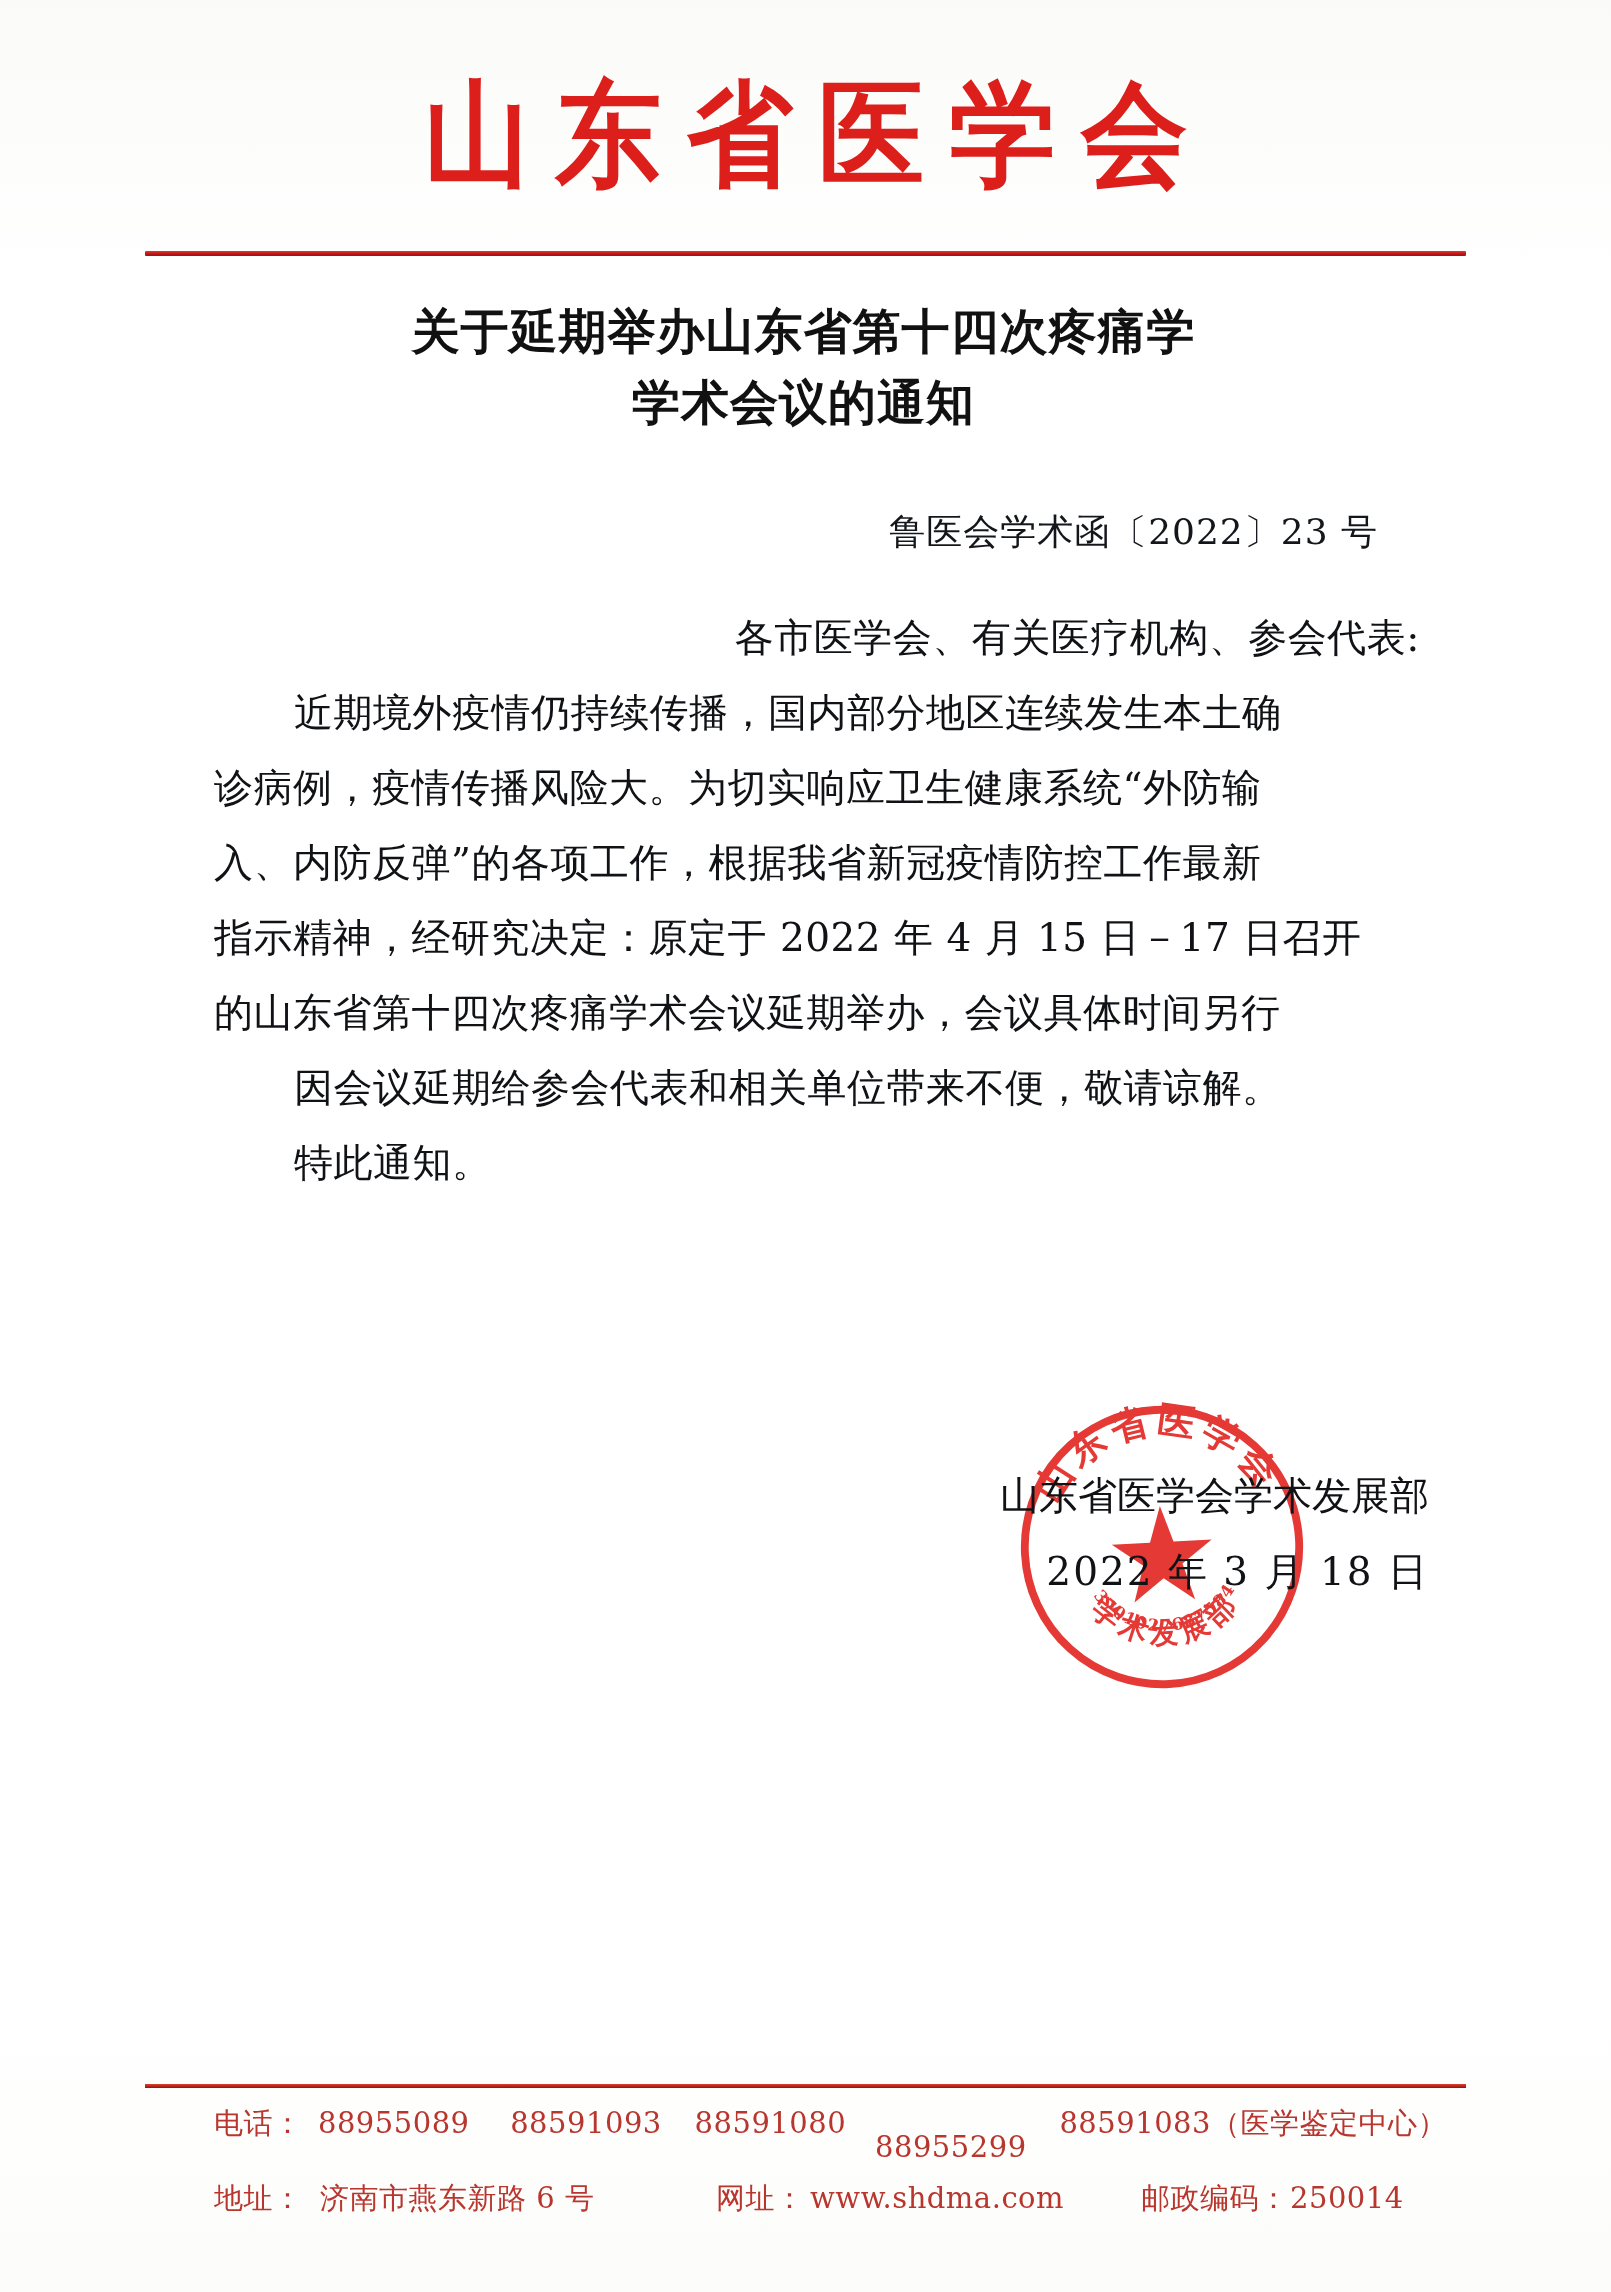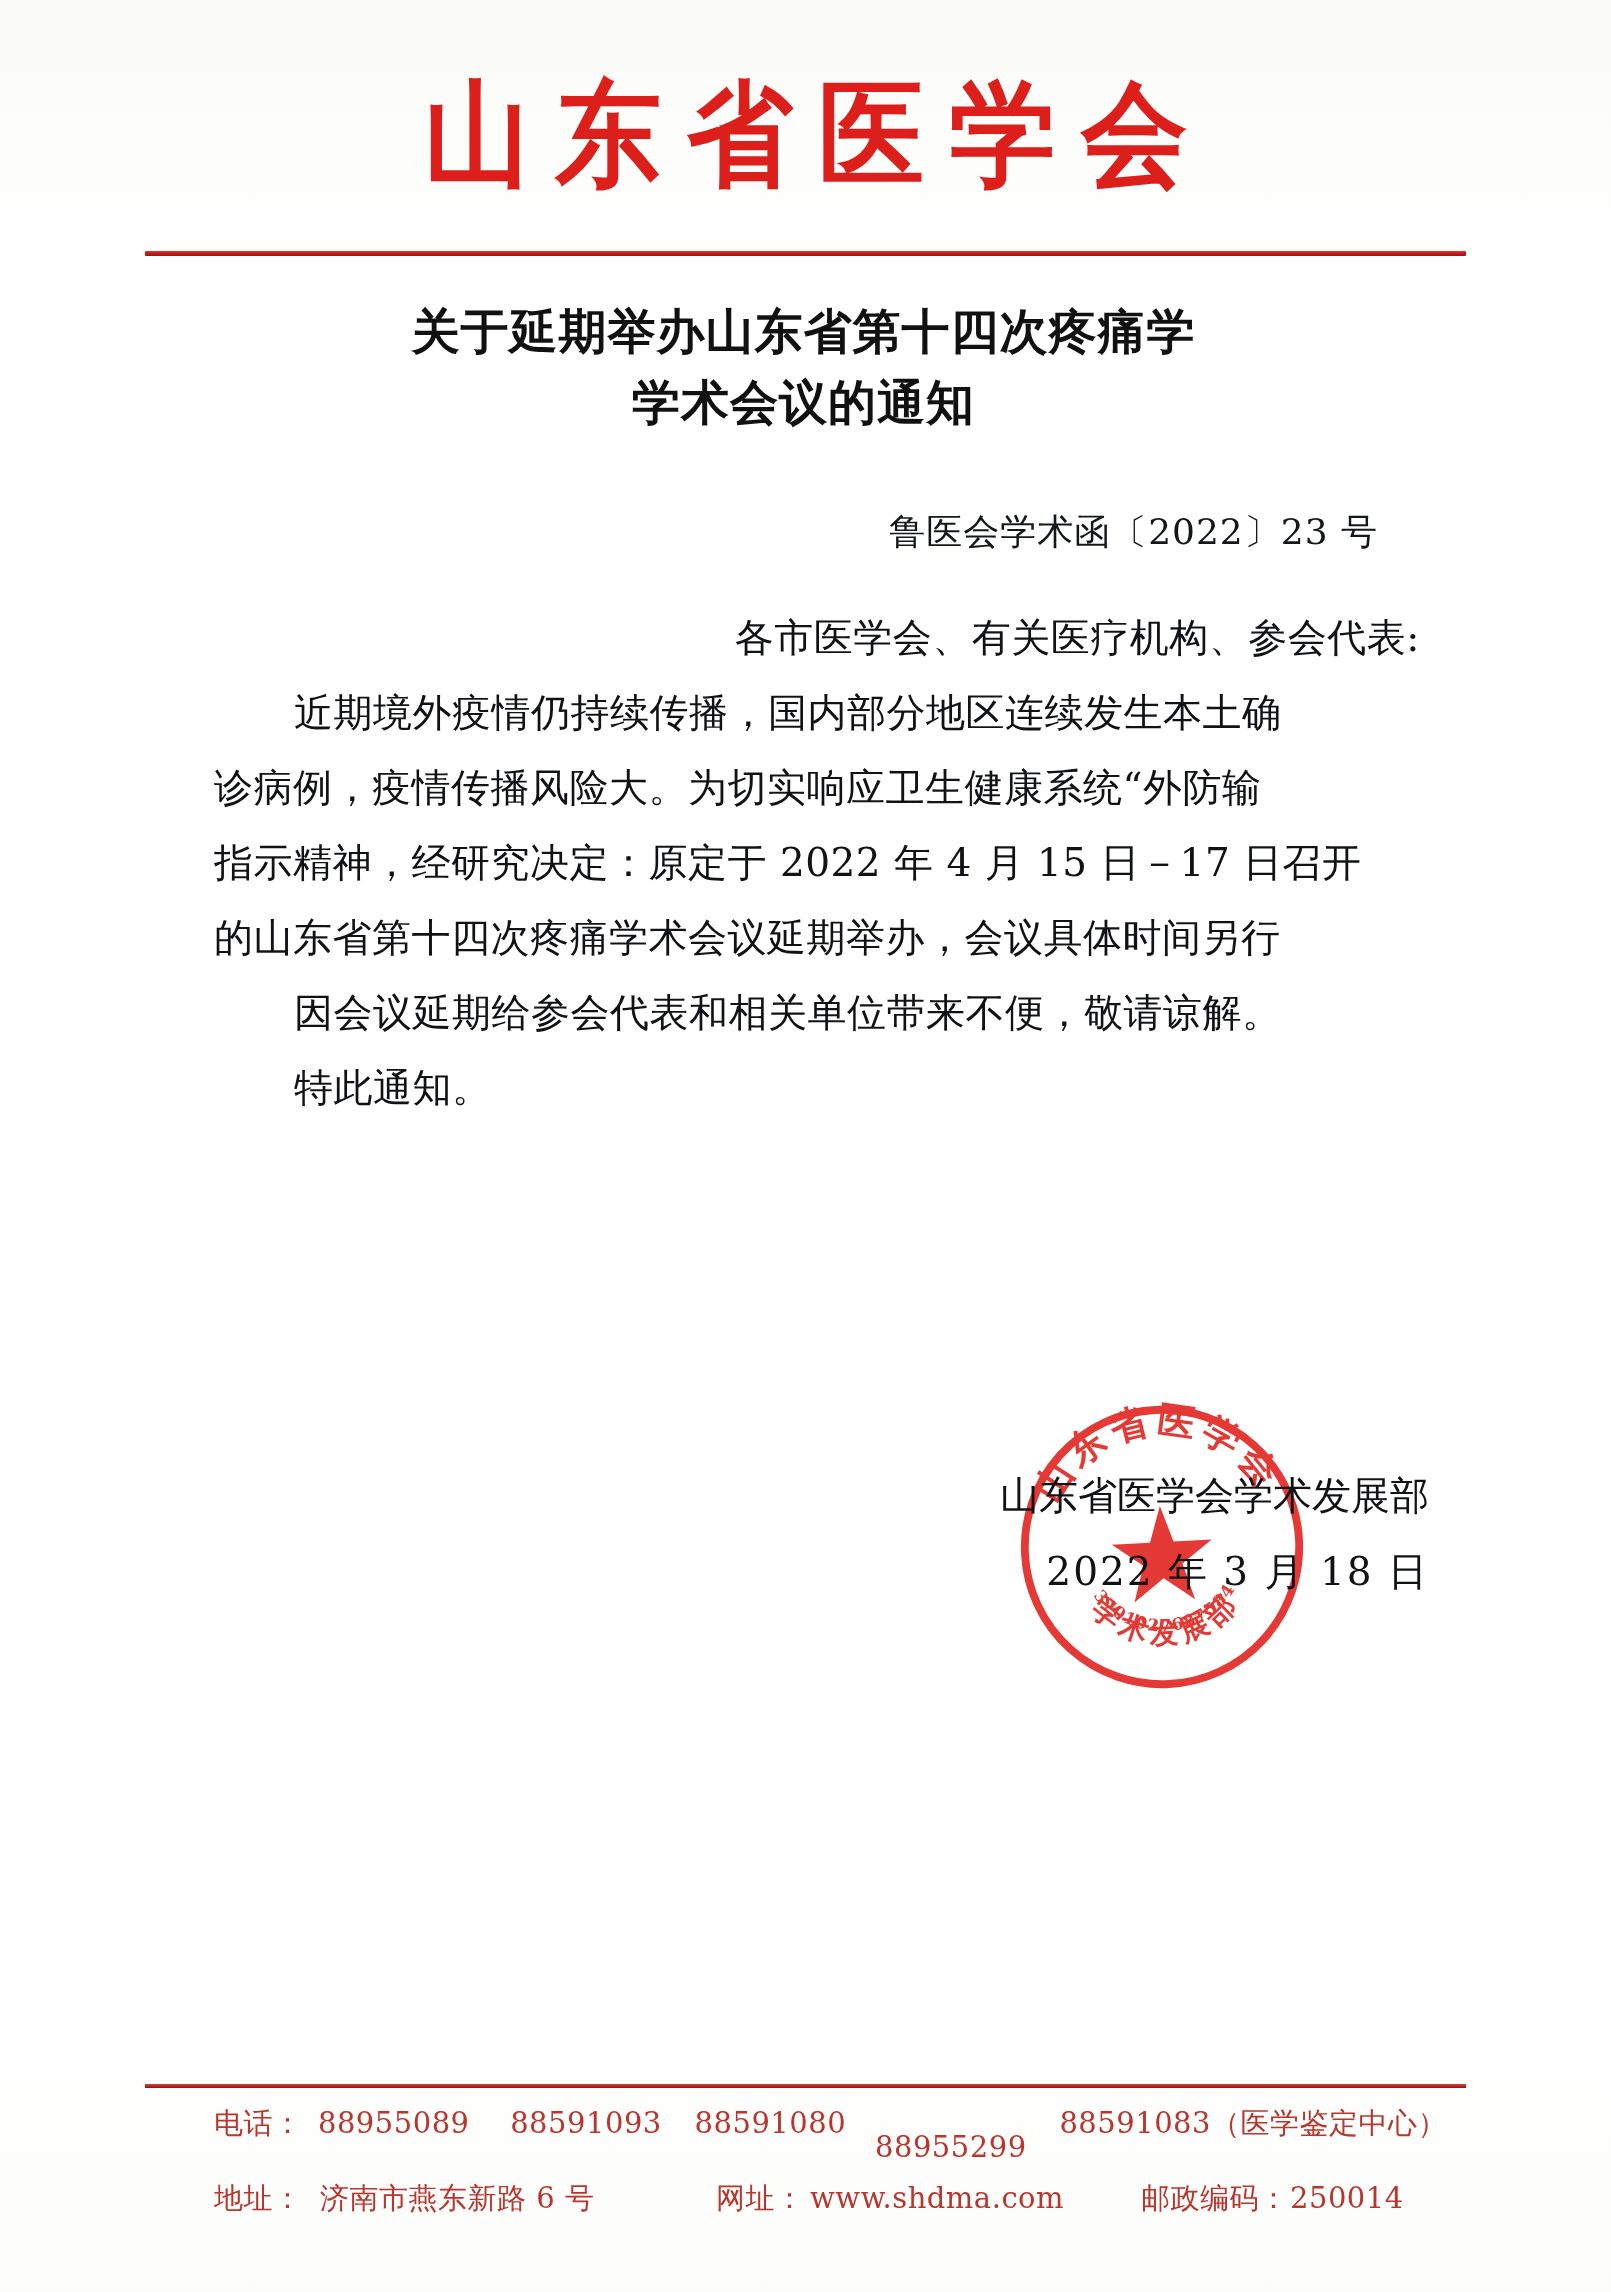--- a/index.html
+++ b/index.html
@@ -171,20 +171,21 @@
     <div>关于延期举办山东省第十四次疼痛学</div>
     <div>学术会议的通知</div>
   </div>
 
   <div class="doc-number">鲁医会学术函〔2022〕23 号</div>
 
   <div class="body-block">
     <div class="ln salutation">各市医学会、有关医疗机构、参会代表:</div>
     <div class="ln indent">近期境外疫情仍持续传播，国内部分地区连续发生本土确</div>
     <div class="ln">诊病例，疫情传播风险大。为切实响应卫生健康系统“外防输</div>
+    <div class="ln">入、内防反弹”的各项工作，根据我省新冠疫情防控工作最新</div>
     <div class="ln">指示精神，经研究决定：原定于 2022 年 4 月 15 日－17 日召开</div>
     <div class="ln">的山东省第十四次疼痛学术会议延期举办，会议具体时间另行</div>
     <div class="ln indent">因会议延期给参会代表和相关单位带来不便，敬请谅解。</div>
     <div class="ln indent">特此通知。</div>
   </div>
 
   <svg class="seal" viewBox="0 0 300 300" aria-hidden="true">
     <defs>
       <path id="arcTop" d="M 34 150 A 116 116 0 0 1 266 150"></path>
       <path id="arcBottom" d="M 52 150 A 98 98 0 0 0 248 150"></path>

